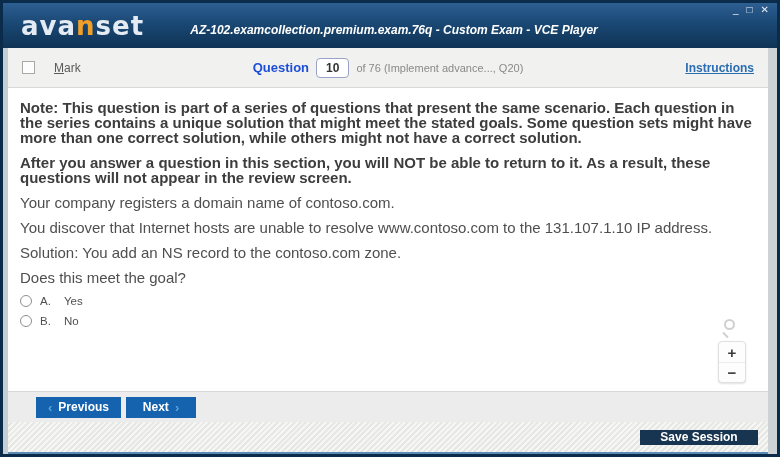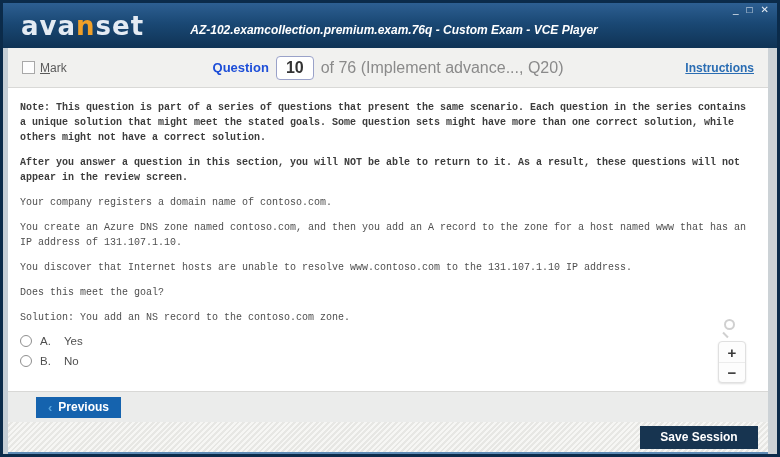--- a/index.html
+++ b/index.html
@@ -50,61 +50,60 @@
 
   
   .qheader {
     flex:0 0 40px;
     background:#f1f1ef;
     border-bottom:1px solid #d9d9d7;
     display:flex; align-items:center;
     position:relative;
     padding:0 14px;
   }
-  .mark-wrap { display:flex; align-items:center; gap:5px; }
+  .mark-wrap { display:flex; align-items:center; gap:19px; }
   .checkbox {
     width:13px; height:13px;
     background:#fdfdfd; border:1px solid #a8a8a8;
     display:inline-block;
   }
   .mark-label { font-size:12px; color:#5a5a5a; }
   .mark-label .u { text-decoration:underline; }
   .qcenter {
     position:absolute; left:0; right:0;
     display:flex; align-items:center; justify-content:center; gap:7px;
     pointer-events:none;
   }
   .qcenter > * { pointer-events:auto; }
   .q-label { font-size:13px; font-weight:bold; color:#1d4ed8; }
   .q-num-box {
     background:#ffffff;
     border:1px solid #9aa2c9; border-radius:4px;
     padding:2px 9px;
-    font-size:16px; font-weight:bold; color:#333;
-  }
-  .q-meta { font-size:16px; color:#8a8a8a; }
+    font-size:12px; font-weight:bold; color:#333;
+  }
+  .q-meta { font-size:11px; color:#8a8a8a; }
   .instructions {
     margin-left:auto;
     font-size:12px; font-weight:bold;
     color:#2a6db3; text-decoration:underline; cursor:pointer;text-align:center;
   }
 
   
   .qbody {
     flex:1 1 auto; position:relative;
     background:#ffffff;
     padding:12px 14px 0 12px;
     overflow:hidden;
   }
   .para {
-    font-size:10px; line-height:15px;
+    font-size:15px; line-height:15px;
     color:#4f4f4f;
     margin-bottom:10px;
     max-width:735px;
-    font-family:Liberation Mono, monospace;
   }
   .para.bold { font-weight:bold; color:#3d3d3d; }
   .options { margin-top:2px; }
   .option {
     display:flex; align-items:center; gap:8px;
     font-size:11.5px; color:#4f4f4f;
     margin-bottom:8px; cursor:pointer;
   }
   .radio {
     width:12px; height:12px;
@@ -171,21 +170,21 @@
 
   
   .sessionbar {
     flex:0 0 30px;
     background:repeating-linear-gradient(135deg,#f6f6f4 0px,#f6f6f4 2px,#e7e7e4 2px,#e7e7e4 4px);
     display:flex; align-items:center; justify-content:flex-end;
     gap:12px; padding:0 10px;
   }
   .btn-dark {
     background:#173450; color:#ffffff;
-    width:118px; height:23px; font-weight:bold; font-size:12px;
+    width:118px; height:15px; font-weight:bold; font-size:12px;
   }
   .bottom-line { flex:0 0 2px; background:#5d8ab4; }
 </style>
 </head>
 <body>
 
 <div class="window">
 
   <div class="titlebar">
     <div class="win-controls">
@@ -210,24 +209,23 @@
         <span class="q-meta">of 76 (Implement advance..., Q20)</span>
       </div>
       <span class="instructions">Instructions</span>
     </div>
 
     <div class="qbody">
       <div>
           <div class="para bold">Note: This question is part of a series of questions that present the same scenario. Each question in the series contains a unique solution that might meet the stated goals. Some question sets might have more than one correct solution, while others might not have a correct solution.</div>
           <div class="para bold">After you answer a question in this section, you will NOT be able to return to it. As a result, these questions will not appear in the review screen.</div>
           <div class="para">Your company registers a domain name of contoso.com.</div>
-          <div class="para">You create an Azure DNS zone named contoso.com, and then you add an A record to the zone for a host named www that has an IP address of 131.107.1.10.</div>
           <div class="para">You discover that Internet hosts are unable to resolve www.contoso.com to the 131.107.1.10 IP address.</div>
+          <div class="para">Solution: You add an NS record to the contoso.com zone.</div>
           <div class="para">Does this meet the goal?</div>
-          <div class="para">Solution: You add an NS record to the contoso.com zone.</div>
         </div>
       <div class="options">
           <div class="option">
             <span class="radio"></span>
             <span class="opt-letter">A.</span>
             <span>Yes</span>
           </div>
           <div class="option">
             <span class="radio"></span>
             <span class="opt-letter">B.</span>
@@ -245,20 +243,24 @@
           <div class="zoom-btn">−</div>
         </div>
       </div>
     </div>
 
     <div class="navbar">
       <div class="btn btn-blue">
         <span class="chev">‹</span>
         <span>Previous</span>
       </div>
+      <div class="btn btn-blue">
+        <span>Next</span>
+        <span class="chev">›</span>
+      </div>
     </div>
 
     <div class="sessionbar">
       <div class="btn btn-dark">Save Session</div>
     </div>
 
     <div class="bottom-line"></div>
   </div>
 </div>
 

